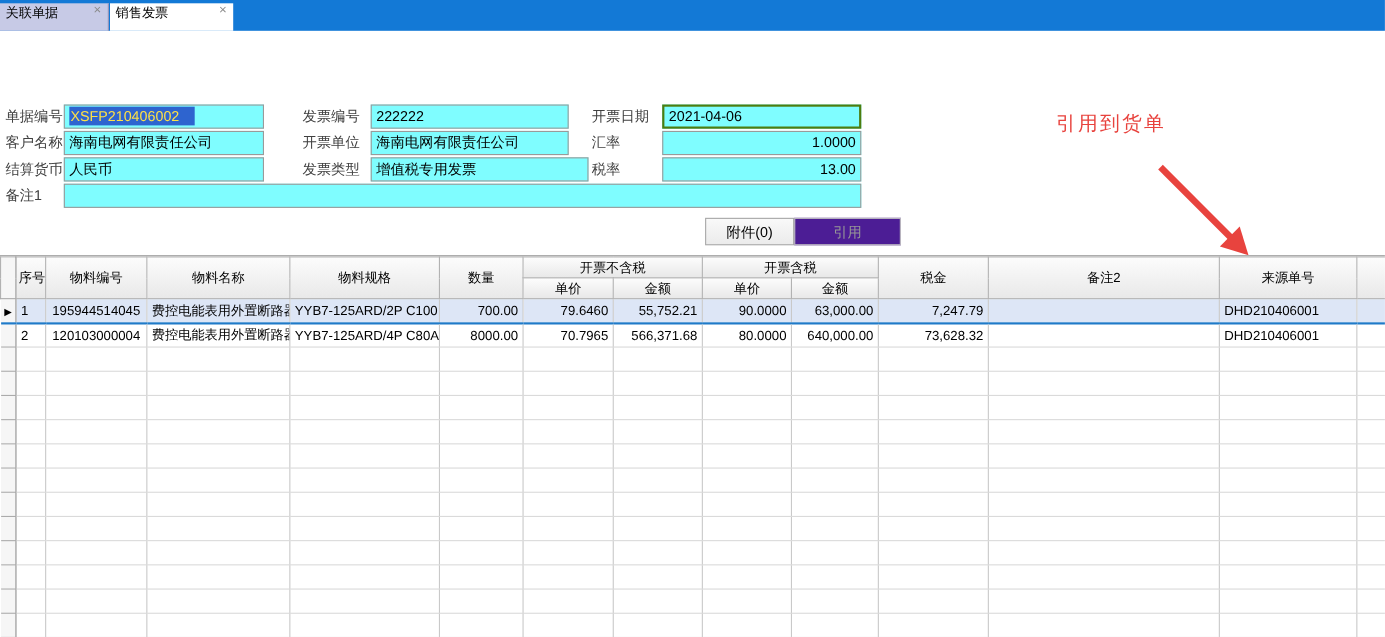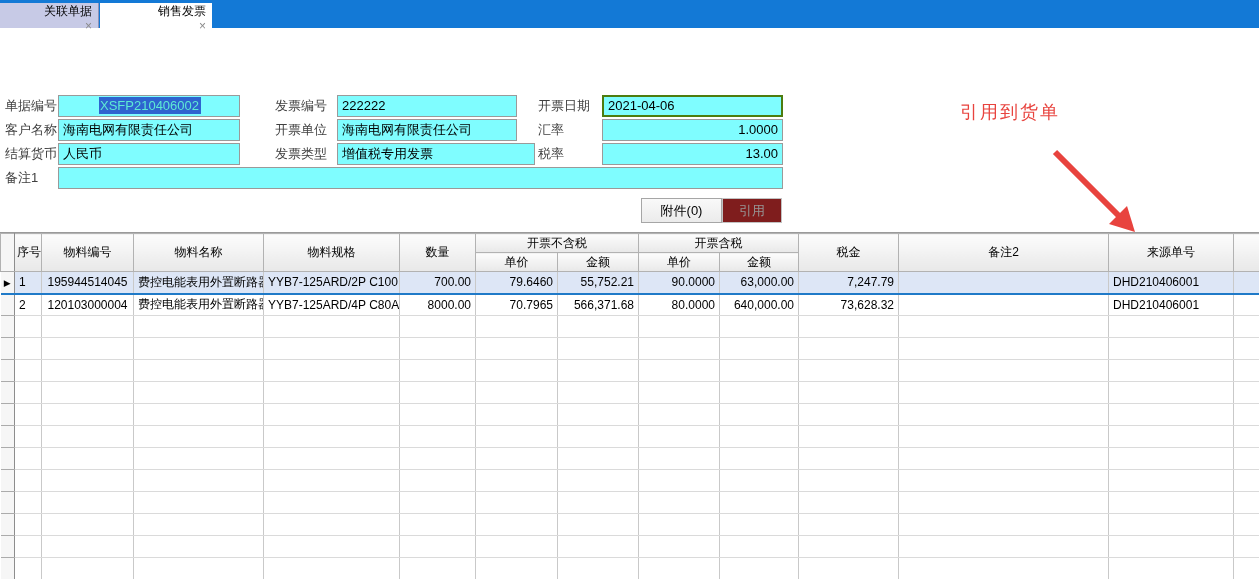--- a/index.html
+++ b/index.html
@@ -2,36 +2,36 @@
 <html><head>
 <meta charset="utf-8">
 <style>
   * { margin:0; padding:0; box-sizing:border-box; }
   html,body { width:1259px; height:579px; overflow:hidden; }
   body { font-family:"Liberation Sans","DejaVu Sans",sans-serif; background:#ffffff; }
   .screen { position:relative; width:1259px; height:579px; background:#ffffff; overflow:hidden; }
 
   
   .tabbar { position:absolute; left:0; top:0; width:1259px; height:28px; background:#1379d6; }
-  .tab { position:absolute; top:3px; height:25px; display:flex; align-items:flex-end; padding:0 6px 0 5px; font-size:12px; color:#000; cursor:default;flex-direction:column; }
+  .tab { position:absolute; top:3px; height:25px; display:flex; align-items:flex-start; padding:0 6px 0 5px; font-size:12px; color:#000; cursor:default; }
   .tab-inactive { left:0; width:99px; background:#c7cae6; border-right:1px solid #8f93b8; }
   .tab-active { left:100px; width:112px; background:#ffffff; }
   .tab .close { margin-left:auto; color:#8a8a8a; font-size:12px; line-height:12px; padding-left:8px; }
 
   
   .flabel { position:absolute; font-size:13px; color:#404040; height:22px; line-height:22px; }
   .ffield { position:absolute; height:22px; line-height:20px; background:#7ffdff; border:1px solid #9a9a9a; font-size:13px; color:#000; padding:0 4px; white-space:nowrap; overflow:hidden; }
   .ffield.focus { border:2px solid #4d7c0f; line-height:18px; }
   .ffield.num { text-align:right; }
-  .selhl { background:#2e64cf; color:#5eead4; padding:1px 2px 1px 1px;margin-left:36px; }
+  .selhl { background:#2e64cf; color:#fde047; padding:1px 14px 1px 1px; }
 
   
   .btn { position:absolute; height:25px; font-size:13px; text-align:center; line-height:23px; cursor:default; }
   .btn-att { left:641px; top:198px; width:81px; background:linear-gradient(#f9f9f9,#ebebeb); border:1px solid #a6a6a6; color:#000; }
-  .btn-ref { left:722px; top:198px; width:60px; background:#7f1d1d; border:1px solid #c2c2c2; color:#979797; }
+  .btn-ref { left:722px; top:198px; width:97px; background:#4c1d95; border:1px solid #c2c2c2; color:#979797; }
 
   
   .anno-text { position:absolute; left:960px; top:100px; font-size:18px; letter-spacing:2px; color:#e8433e; }
   .anno-arrow { position:absolute; left:1043px; top:140px; width:100px; height:100px; }
 
   
   .gridwrap { position:absolute; left:0; top:232px; width:1259px; height:347px; overflow:hidden; border-top:1px solid #9a9a9a; }
   table { border-collapse:collapse; table-layout:fixed; width:1300px; }
   thead th { background:linear-gradient(#fcfcfc,#e8e8e8); border:1px solid #b2b2b2; font-weight:normal; font-size:12px; color:#000; height:19px; padding:0 2px; text-align:center; white-space:nowrap; overflow:hidden; }
   tbody td { height:22px; font-size:12px; color:#000; padding:0 4px; white-space:nowrap; overflow:hidden; border-right:1px solid #c9c9c9; border-bottom:1px solid #dadada; background:#ffffff; }

